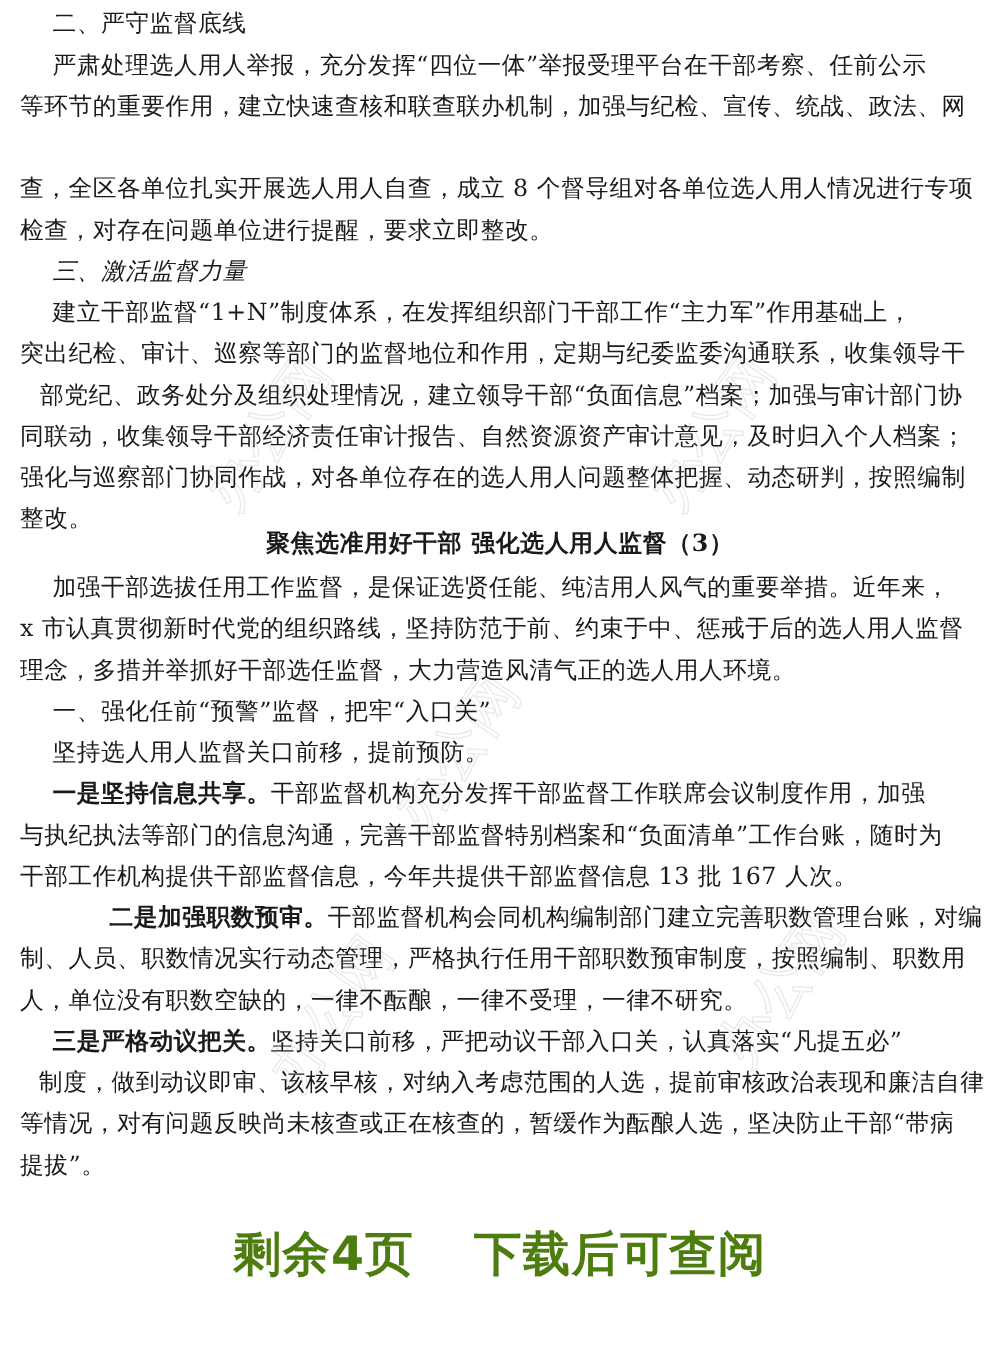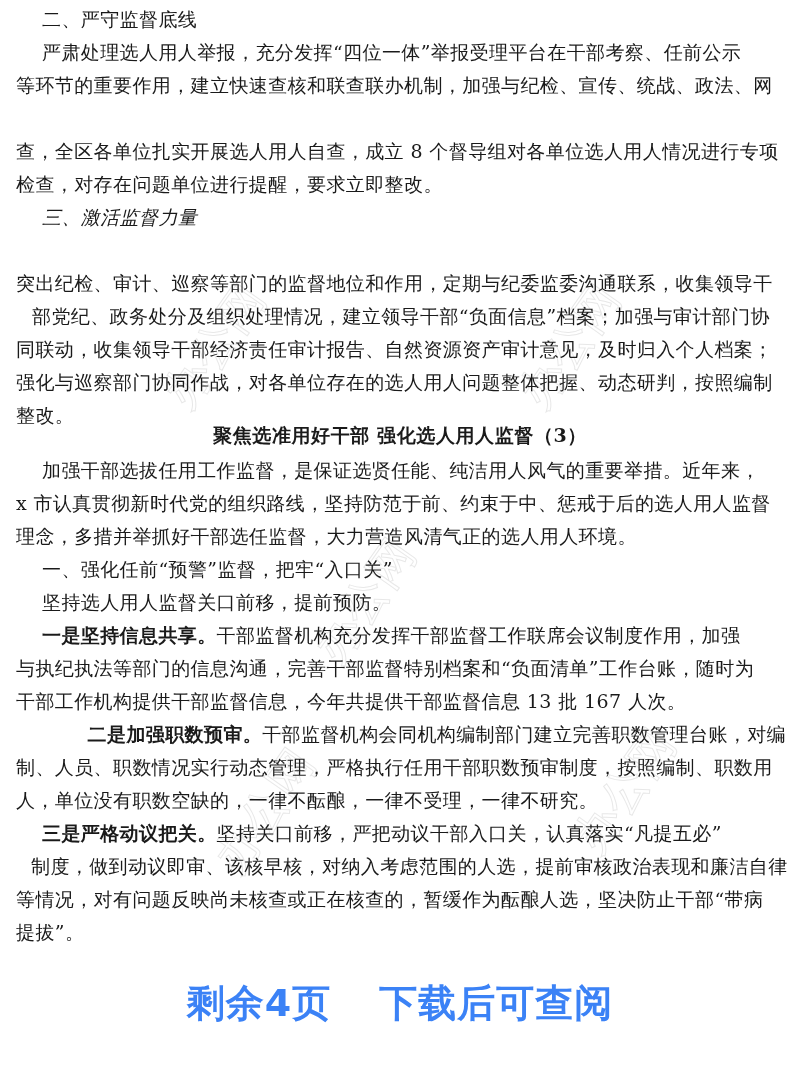--- a/index.html
+++ b/index.html
@@ -47,21 +47,21 @@
   .footer-banner {
     position: absolute;
     left: 0;
     width: 800px;
     top: 978px;
     text-align: center;
     font-family: "DejaVu Sans", "Liberation Sans", sans-serif;
     font-weight: bold;
     font-size: 38px;
     line-height: 50px;
-    color: #3b82f6;
+    color: #4d7c0f;
     letter-spacing: 1px;
   }
   .footer-banner .gap { display: inline-block; width: 48px; }
   .watermark {
     position: absolute;
     font-family: "DejaVu Sans", "Liberation Sans", sans-serif;
     font-size: 46px;
     color: rgba(200,200,200,0.28);
     transform: rotate(-55deg);
     transform-origin: left top;
@@ -84,20 +84,21 @@
 
   <div class="line indent" style="top:7px;">二、严守监督底线</div>
 
   <div class="line indent" style="top:40px;">严肃处理选人用人举报，充分发挥“四位一体”举报受理平台在干部考察、任前公示</div>
   <div class="line" style="top:73px;">等环节的重要作用，建立快速查核和联查联办机制，加强与纪检、宣传、统战、政法、网</div>
   <div class="line" style="top:139px;">查，全区各单位扎实开展选人用人自查，成立 8 个督导组对各单位选人用人情况进行专项</div>
   <div class="line" style="top:172px;">检查，对存在问题单位进行提醒，要求立即整改。</div>
 
   <div class="line indent" style="top:205px;font-style:italic;">三、激活监督力量</div>
 
+  <div class="line indent" style="top:238px;">建立干部监督“1+N”制度体系，在发挥组织部门干部工作“主力军”作用基础上，</div>
   <div class="line" style="top:271px;">突出纪检、审计、巡察等部门的监督地位和作用，定期与纪委监委沟通联系，收集领导干</div>
   <div class="line" style="top:304px;text-align:center;">部党纪、政务处分及组织处理情况，建立领导干部“负面信息”档案；加强与审计部门协</div>
   <div class="line" style="top:337px;">同联动，收集领导干部经济责任审计报告、自然资源资产审计意见，及时归入个人档案；</div>
   <div class="line" style="top:370px;">强化与巡察部门协同作战，对各单位存在的选人用人问题整体把握、动态研判，按照编制</div>
   <div class="line" style="top:403px;">整改。</div>
 
   <div class="heading-center" style="top:423px;">聚焦选准用好干部 强化选人用人监督（3）</div>
 
   <div class="line indent" style="top:458px;">加强干部选拔任用工作监督，是保证选贤任能、纯洁用人风气的重要举措。近年来，</div>
   <div class="line" style="top:491px;">x 市认真贯彻新时代党的组织路线，坚持防范于前、约束于中、惩戒于后的选人用人监督</div>

